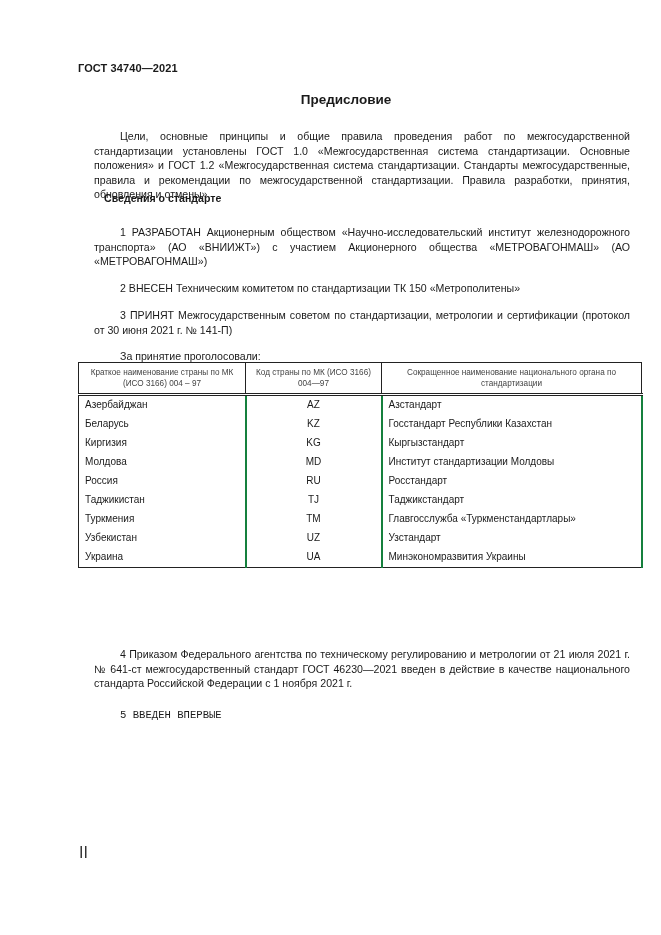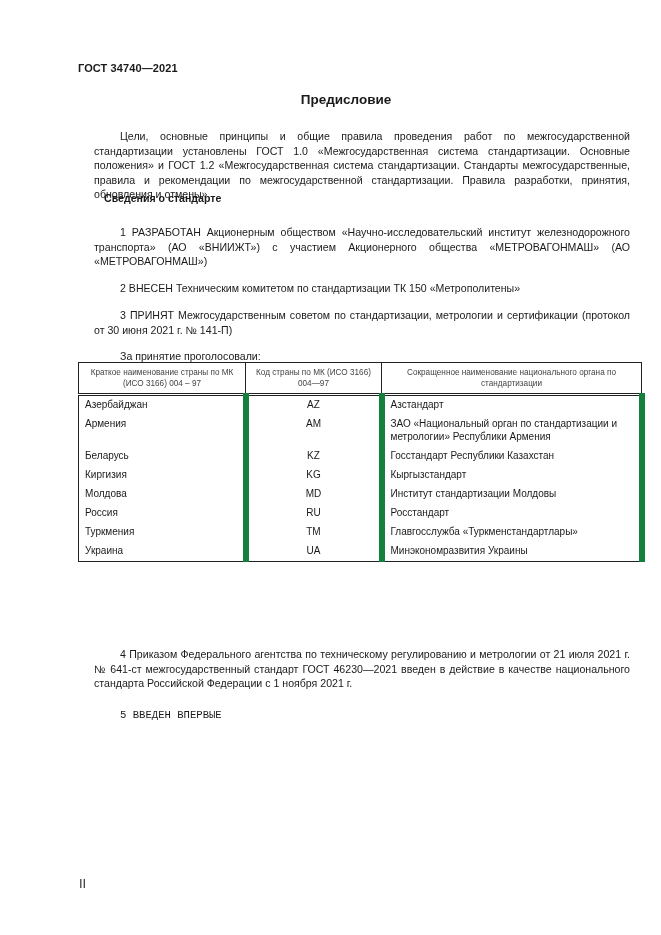--- a/index.html
+++ b/index.html
@@ -73,35 +73,34 @@
       border-right: 1px solid #222;
       border-bottom: 3px double #222;
       height: 20px;
     }
     td {
       font-size: 10px;
       line-height: 12.5px;
       padding: 3px 6px 3.5px 6px;
       vertical-align: top;
       border-left: 1px solid #222;
-      border-right: 6px solid #15803d;
+      border-right: 2px solid #15803d;
       color: #1a1a1a;
     }
     td.code { text-align: center; }
     tr.last td { border-bottom: 1.5px solid #222; }
     .col1 { width: 158px; margin-top: 8px; }
     .col2 { width: 127px; }
     .col3 { width: 251px; }
     .page-num {
       position: absolute;
       left: 79px;
       top: 844px;
-      font-size: 13px;
+      font-size: 16px;
       color: #333;
-      margin-top: 32px;
     }
   </style>
 </head>
 <body>
 
 <div class="page-header">ГОСТ 34740—2021</div>
 
 <div class="title">Предисловие</div>
 
 <p class="body-text" style="top:113px;">Цели, основные принципы и общие правила проведения работ по межгосударственной стандартизации установлены ГОСТ 1.0 «Межгосударственная система стандартизации. Основные положения» и ГОСТ 1.2 «Межгосударственная система стандартизации. Стандарты межгосударственные, правила и рекомендации по межгосударственной стандартизации. Правила разработки, принятия, обновления и отмены»</p>
@@ -125,48 +124,53 @@
         <th class="col3">Сокращенное наименование национального органа по стандартизации</th>
       </tr>
     </thead>
     <tbody>
       <tr>
         <td>Азербайджан</td>
         <td class="code">AZ</td>
         <td>Азстандарт</td>
       </tr>
       <tr>
-        <td>Армения</td>
-        <td class="code">AM</td>
-        <td>ЗАО «Национальный орган по стандартизации и метрологии» Республики Армения</td>
-      </tr>
-      <tr>
         <td>Беларусь</td>
         <td class="code">KZ</td>
         <td>Госстандарт Республики Казахстан</td>
       </tr>
       <tr>
         <td>Киргизия</td>
         <td class="code">KG</td>
         <td>Кыргызстандарт</td>
       </tr>
       <tr>
         <td>Молдова</td>
         <td class="code">MD</td>
         <td>Институт стандартизации Молдовы</td>
       </tr>
       <tr>
         <td>Россия</td>
         <td class="code">RU</td>
         <td>Росстандарт</td>
       </tr>
       <tr>
+        <td>Таджикистан</td>
+        <td class="code">TJ</td>
+        <td>Таджикстандарт</td>
+      </tr>
+      <tr>
         <td>Туркмения</td>
         <td class="code">TM</td>
         <td>Главгосслужба «Туркменстандартлары»</td>
+      </tr>
+      <tr>
+        <td>Узбекистан</td>
+        <td class="code">UZ</td>
+        <td>Узстандарт</td>
       </tr>
       <tr class="last">
         <td>Украина</td>
         <td class="code">UA</td>
         <td>Минэкономразвития Украины</td>
       </tr>
     </tbody>
   </table>
 </div>
 

